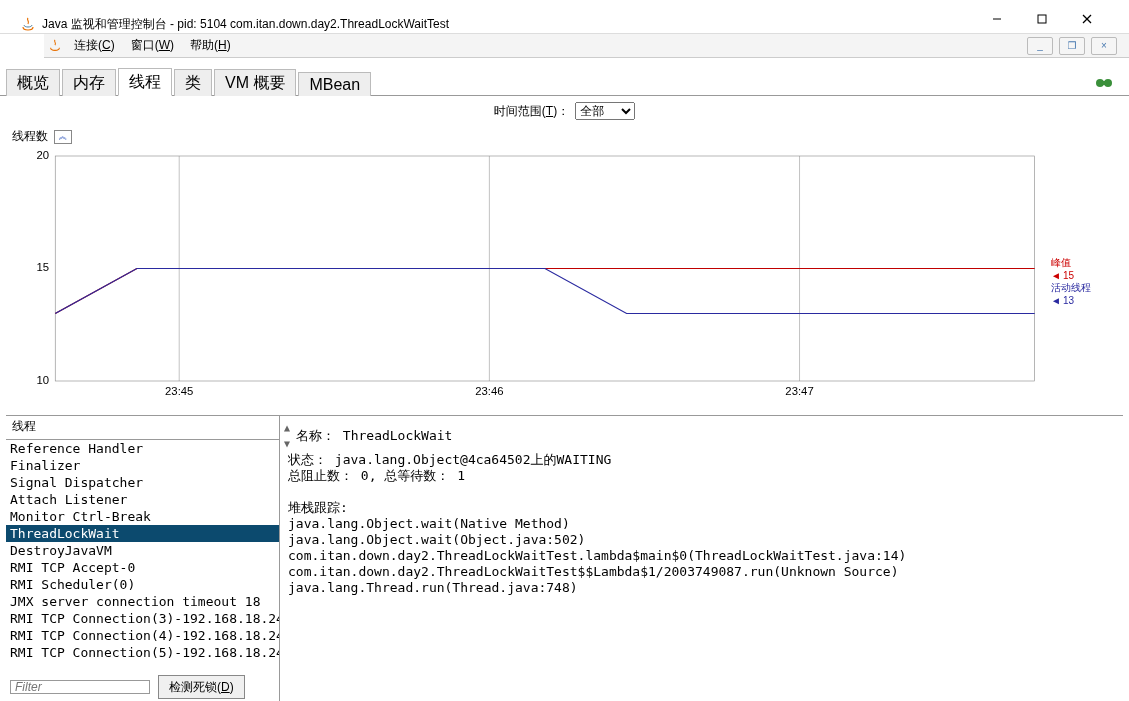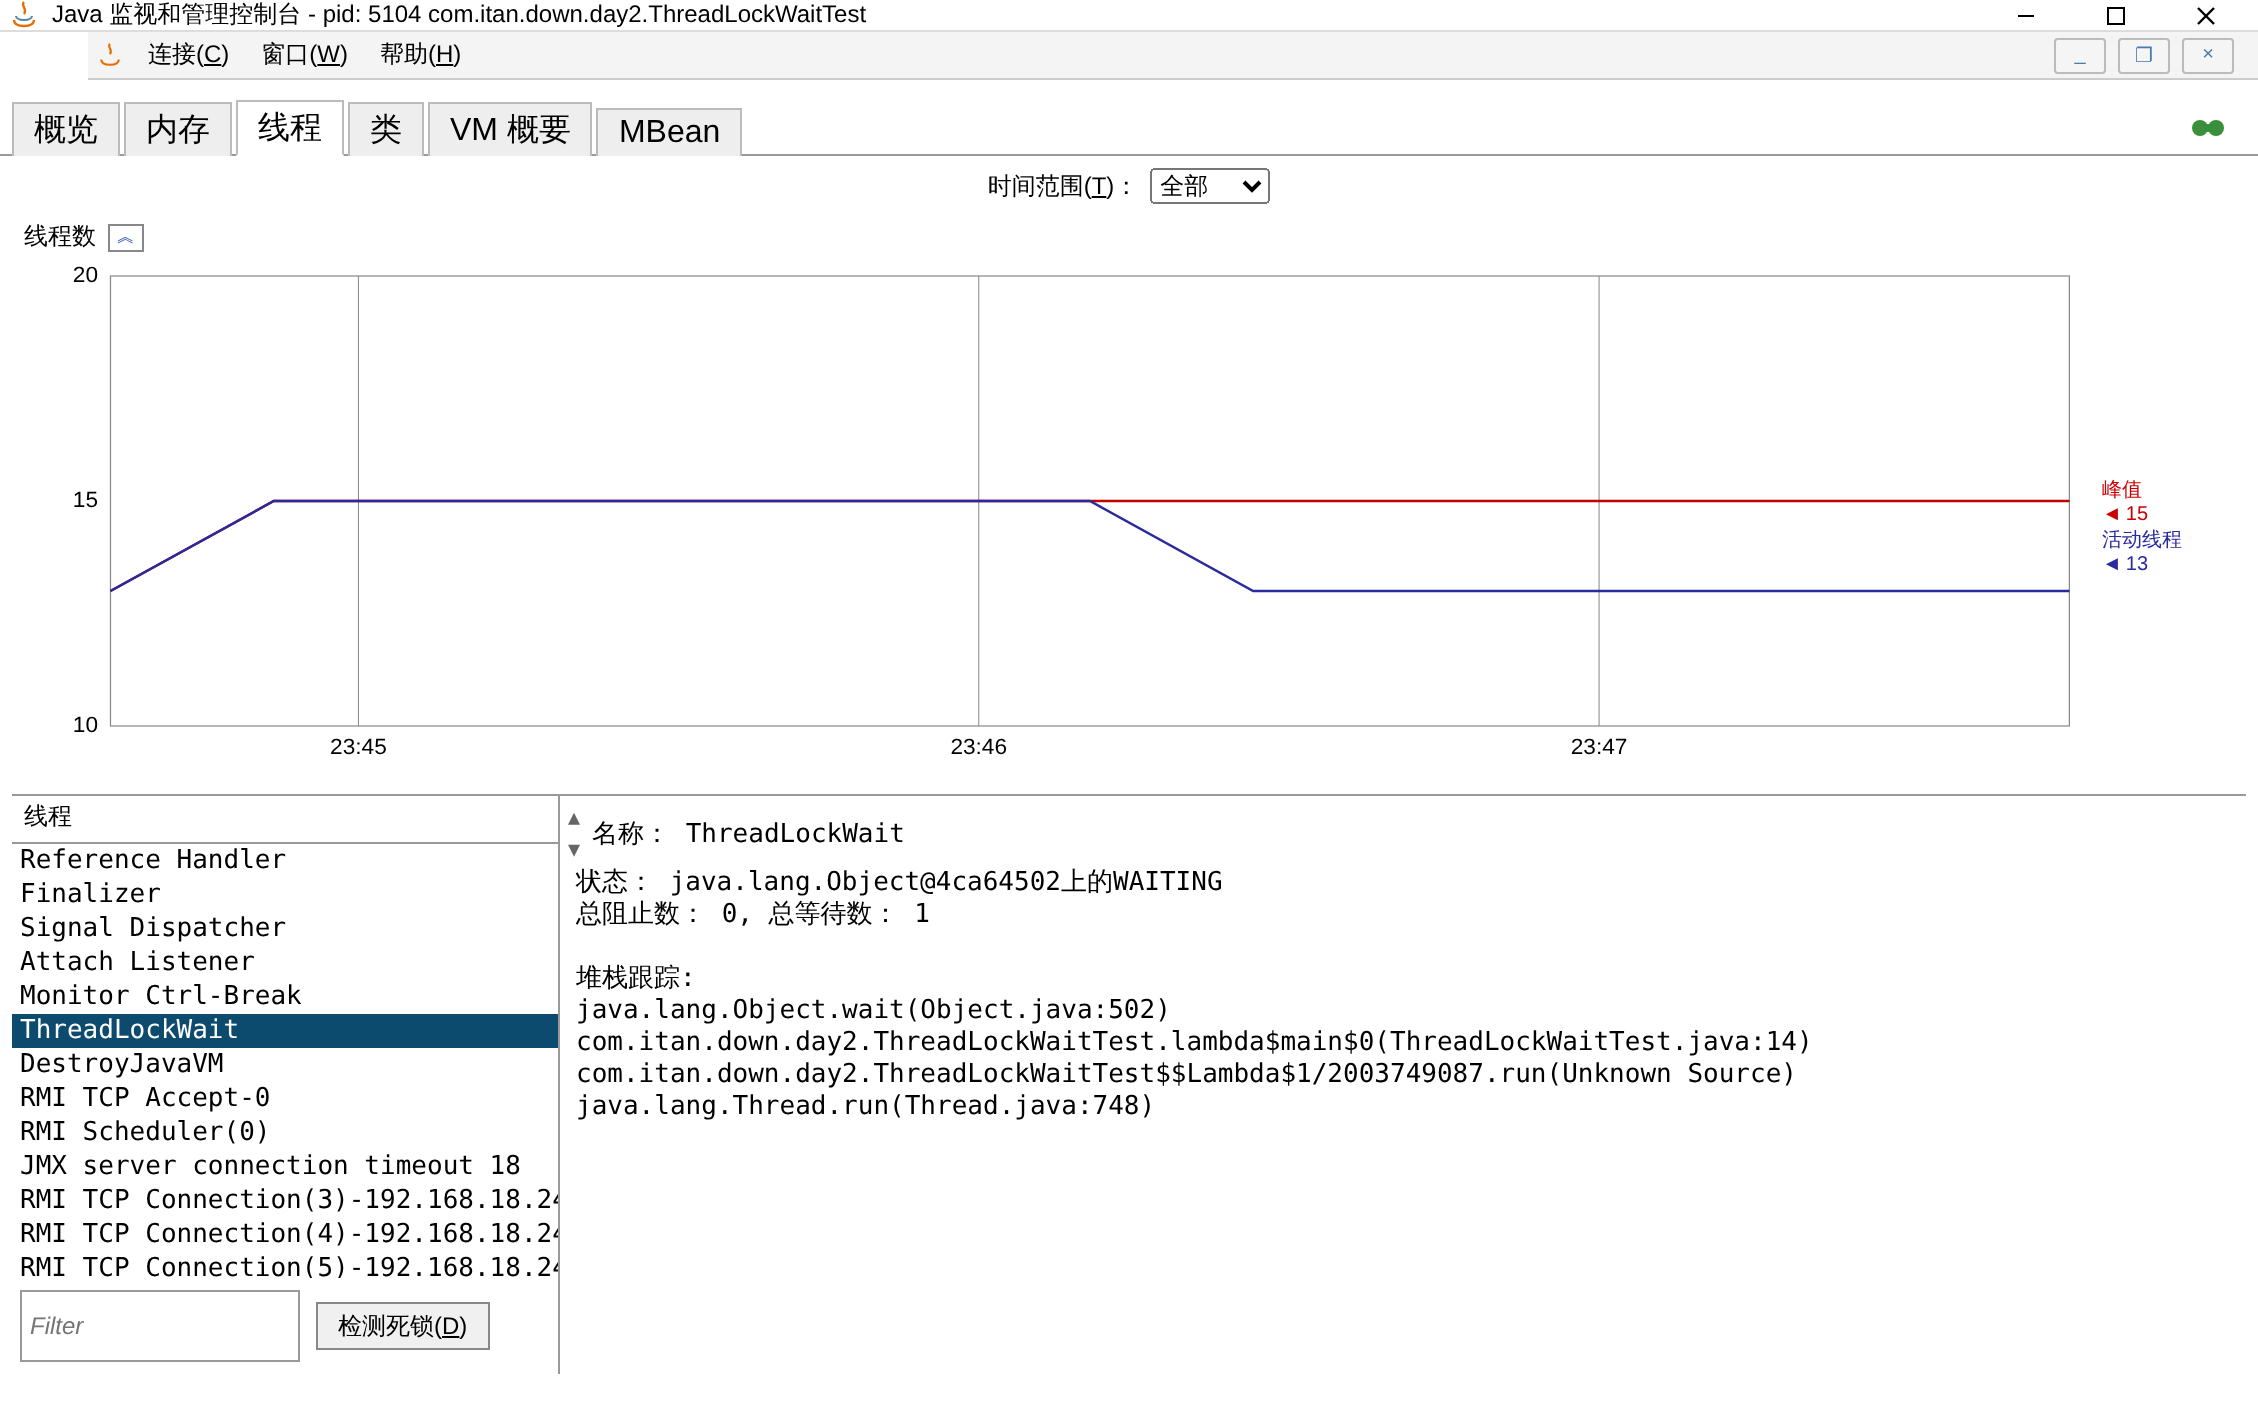--- a/index.html
+++ b/index.html
@@ -1,17 +1,17 @@
 <!DOCTYPE html>
 <html><head>
 <meta charset="utf-8">
 <style>
   * { box-sizing: border-box; margin: 0; padding: 0; }
   html, body { width: 1129px; height: 701px; font-family: "Microsoft YaHei", SimSun, Arial, sans-serif; font-size: 12px; background: #fff; color: #000; overflow: hidden; }
-  .titlebar { height: 16px; display: flex; align-items: center; padding: 0 4px; border-bottom: 1px solid #ddd; background: #fff; }
+  .titlebar { height: 34px; display: flex; align-items: flex-end; padding: 0 20px; border-bottom: 1px solid #ddd; background: #fff; }
   .titlebar .java-icon { width: 16px; height: 16px; margin-right: 6px; }
   .titlebar .title { flex: 1; font-size: 12px; }
   .titlebar .win-controls { display: flex; }
   .titlebar .win-btn { width: 45px; height: 28px; display: flex; align-items: center; justify-content: center; }
   .titlebar .win-btn svg { width: 10px; height: 10px; }
   .menubar { height: 24px; display: flex; align-items: center; padding: 0 4px; background: #f4f4f4; border-bottom: 1px solid #ccc; margin-left: 44px; }
   .menubar .java-icon-sm { width: 14px; height: 14px; margin-right: 4px; }
   .menubar .menu-item { padding: 0 8px; font-size: 12px; }
   .menubar .menu-item u { text-decoration: underline; }
   .inner-right { margin-left: auto; display: flex; gap: 6px; padding-right: 8px; }
@@ -36,21 +36,21 @@
   .thread-list-wrap { width: 274px; display: flex; flex-direction: column; border-right: 1px solid #999; }
   .thread-list-title { padding: 2px 6px 4px; border-bottom: 1px solid #999; }
   .thread-list { flex: 1; overflow: auto; font-family: SimSun, monospace; font-size: 13px; }
   .thread-list .row { padding: 1px 4px; white-space: nowrap; }
   .thread-list .row.selected { background: #0c4a6e; color: #fff; }
   .thread-detail { flex: 1; padding: 4px 8px; font-family: SimSun, monospace; font-size: 13px; line-height: 16px; }
   .thread-detail .line { white-space: pre; }
   .detail-header-row { display: flex; align-items: center; }
   .detail-header-row .expand-icon { width: 10px; font-size: 10px; color: #666; margin-left: -4px; margin-right: 2px; }
   .thread-bottom { display: flex; align-items: center; gap: 8px; padding: 6px 4px; }
-  .thread-bottom input[type=text] { width: 140px; height: 36px; font-size: 12px; padding: 0 4px; border: 1px solid #999; font-style: italic; color: #888; }
+  .thread-bottom input[type=text] { width: 140px; height: 14px; font-size: 12px; padding: 0 4px; border: 1px solid #999; font-style: italic; color: #888; }
   .thread-bottom button { height: 24px; padding: 0 10px; border: 1px solid #888; background: #f0f0f0; font-size: 12px; }
 </style>
 </head>
 <body>
 
 <div class="titlebar">
   <span class="java-icon">
     <svg viewBox="0 0 16 16">
         <path d="M3 10c0 2 2 3 5 3s5-1 5-3" fill="none" stroke="#e76f00" stroke-width="1.2"></path>
         <path d="M8 1c-2 2 2 3 0 6" fill="none" stroke="#e76f00" stroke-width="1.2"></path>
@@ -176,18 +176,19 @@
   </div>
   <div class="thread-detail" id="thread-detail">
       <div class="detail-header-row">
         <span class="expand-icon">▲<br>▼</span>
         <span class="line">名称： ThreadLockWait</span>
       </div>
       <div class="line">状态： java.lang.Object@4ca64502上的WAITING</div>
       <div class="line">总阻止数： 0, 总等待数： 1</div>
       <div class="line">&nbsp;</div>
       <div class="line">堆栈跟踪:</div>
+      <div class="line">java.lang.Object.wait(Native Method)</div>
       <div class="line">java.lang.Object.wait(Object.java:502)</div>
       <div class="line">com.itan.down.day2.ThreadLockWaitTest.lambda$main$0(ThreadLockWaitTest.java:14)</div>
       <div class="line">com.itan.down.day2.ThreadLockWaitTest$$Lambda$1/2003749087.run(Unknown Source)</div>
       <div class="line">java.lang.Thread.run(Thread.java:748)</div>
     </div>
 </div>
 
 </body></html>

